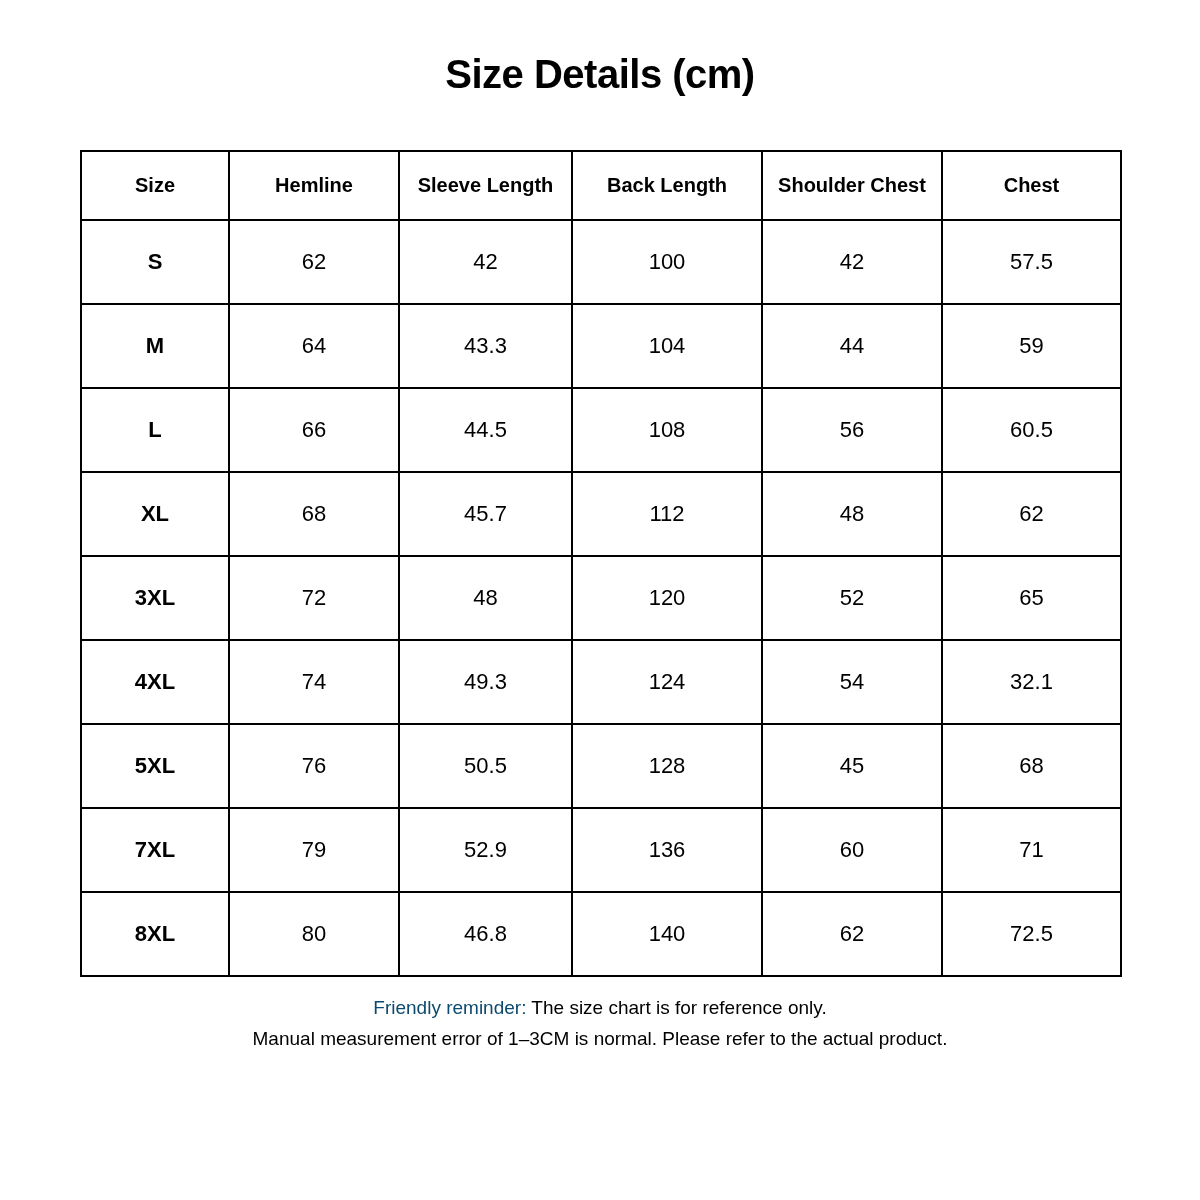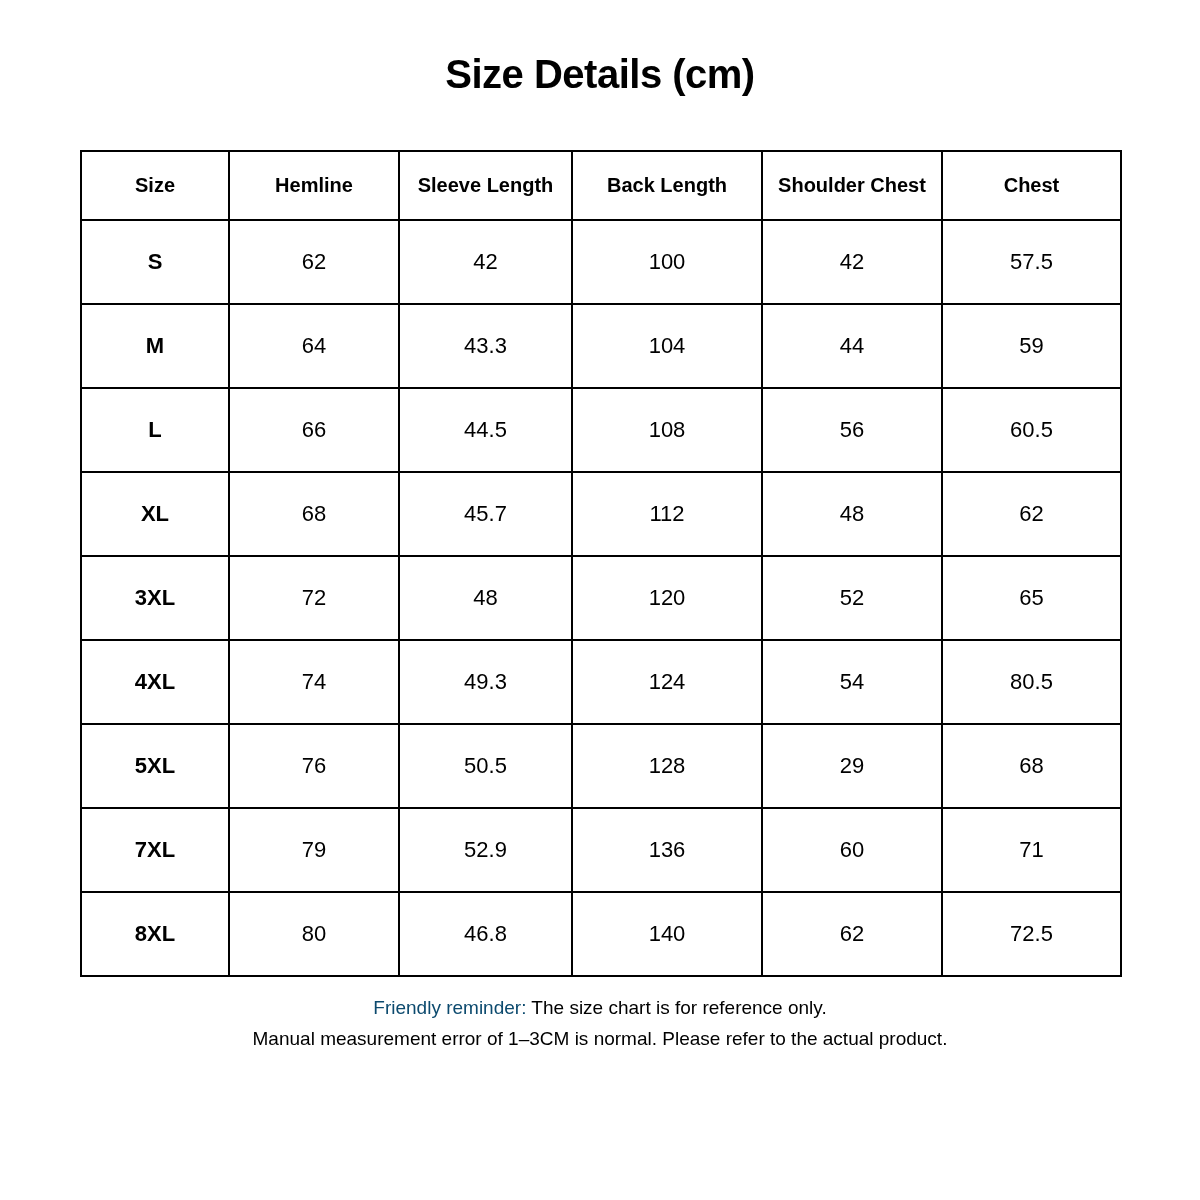--- a/index.html
+++ b/index.html
@@ -150,28 +150,28 @@
           <td>120</td>
           <td>52</td>
           <td>65</td>
         </tr>
         <tr>
           <td class="size-col">4XL</td>
           <td>74</td>
           <td>49.3</td>
           <td>124</td>
           <td>54</td>
-          <td>80.5</td>
+          <td>32.1</td>
         </tr>
         <tr>
           <td class="size-col">5XL</td>
           <td>76</td>
           <td>50.5</td>
           <td>128</td>
-          <td>29</td>
+          <td>45</td>
           <td>68</td>
         </tr>
         <tr>
           <td class="size-col">7XL</td>
           <td>79</td>
           <td>52.9</td>
           <td>136</td>
           <td>60</td>
           <td>71</td>
         </tr>

